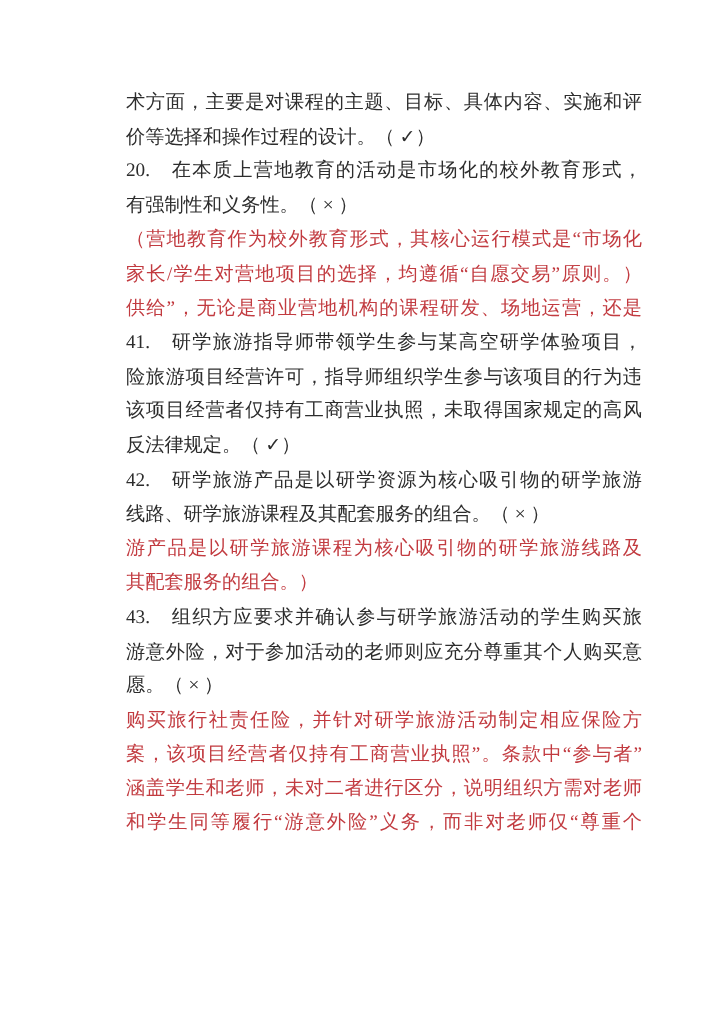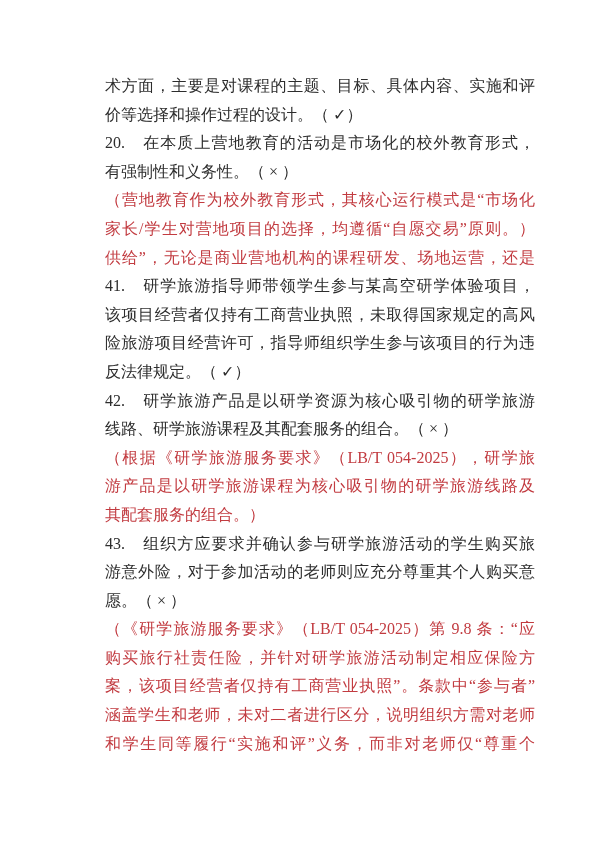--- a/index.html
+++ b/index.html
@@ -52,30 +52,28 @@
 <div class="page">
   <div class="content">
       <div class="line question fill">术方面，主要是对课程的主题、目标、具体内容、实施和评</div>
       <div class="line question">价等选择和操作过程的设计。（ ✓）</div>
       <div class="line question fill">20.　在本质上营地教育的活动是市场化的校外教育形式，</div>
       <div class="line question">有强制性和义务性。（ × ）</div>
       <div class="line annotation fill">（营地教育作为校外教育形式，其核心运行模式是“市场化</div>
       <div class="line annotation fill">家长/学生对营地项目的选择，均遵循“自愿交易”原则。）</div>
       <div class="line annotation fill">供给”，无论是商业营地机构的课程研发、场地运营，还是</div>
       <div class="line question fill">41.　研学旅游指导师带领学生参与某高空研学体验项目，</div>
+      <div class="line question fill">险旅游项目经营许可，指导师组织学生参与该项目的行为违</div>
       <div class="line question fill">该项目经营者仅持有工商营业执照，未取得国家规定的高风</div>
-      <div class="line question fill">险旅游项目经营许可，指导师组织学生参与该项目的行为违</div>
       <div class="line question">反法律规定。（ ✓）</div>
       <div class="line question fill">42.　研学旅游产品是以研学资源为核心吸引物的研学旅游</div>
       <div class="line question">线路、研学旅游课程及其配套服务的组合。（ × ）</div>
-      <div class="line annotation fill">（根据《研学旅游服务要求》（LB/T 054-2025），研学旅</div>
       <div class="line annotation fill">游产品是以研学旅游课程为核心吸引物的研学旅游线路及</div>
       <div class="line annotation">其配套服务的组合。）</div>
       <div class="line question fill">43.　组织方应要求并确认参与研学旅游活动的学生购买旅</div>
       <div class="line question fill">游意外险，对于参加活动的老师则应充分尊重其个人购买意</div>
       <div class="line question">愿。（ × ）</div>
-      <div class="line annotation fill">（《研学旅游服务要求》（LB/T 054-2025）第 9.8 条：“应</div>
       <div class="line annotation fill">购买旅行社责任险，并针对研学旅游活动制定相应保险方</div>
       <div class="line annotation fill">案，该项目经营者仅持有工商营业执照”。条款中“参与者”</div>
       <div class="line annotation fill">涵盖学生和老师，未对二者进行区分，说明组织方需对老师</div>
-      <div class="line annotation fill">和学生同等履行“实施和评”义务，而非对老师仅“尊重个</div>
+      <div class="line annotation fill">和学生同等履行“游意外险”义务，而非对老师仅“尊重个</div>
     </div>
 </div>
 
 </body></html>

